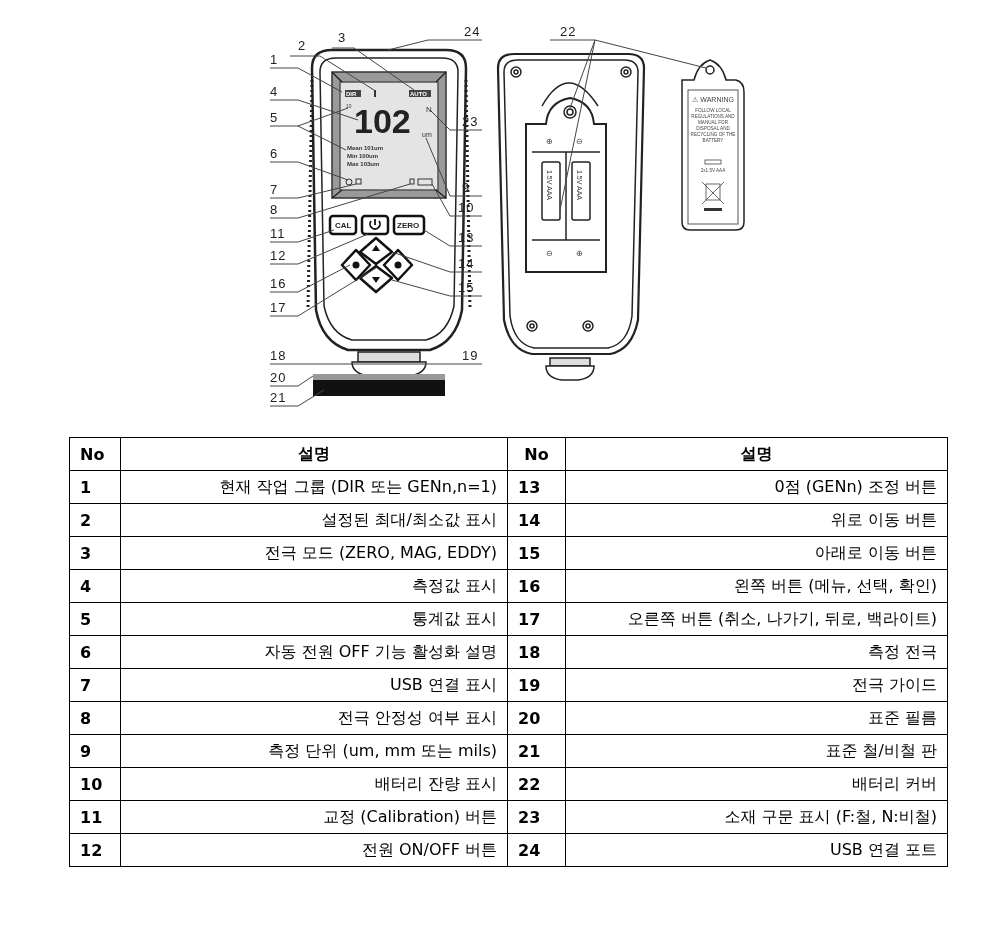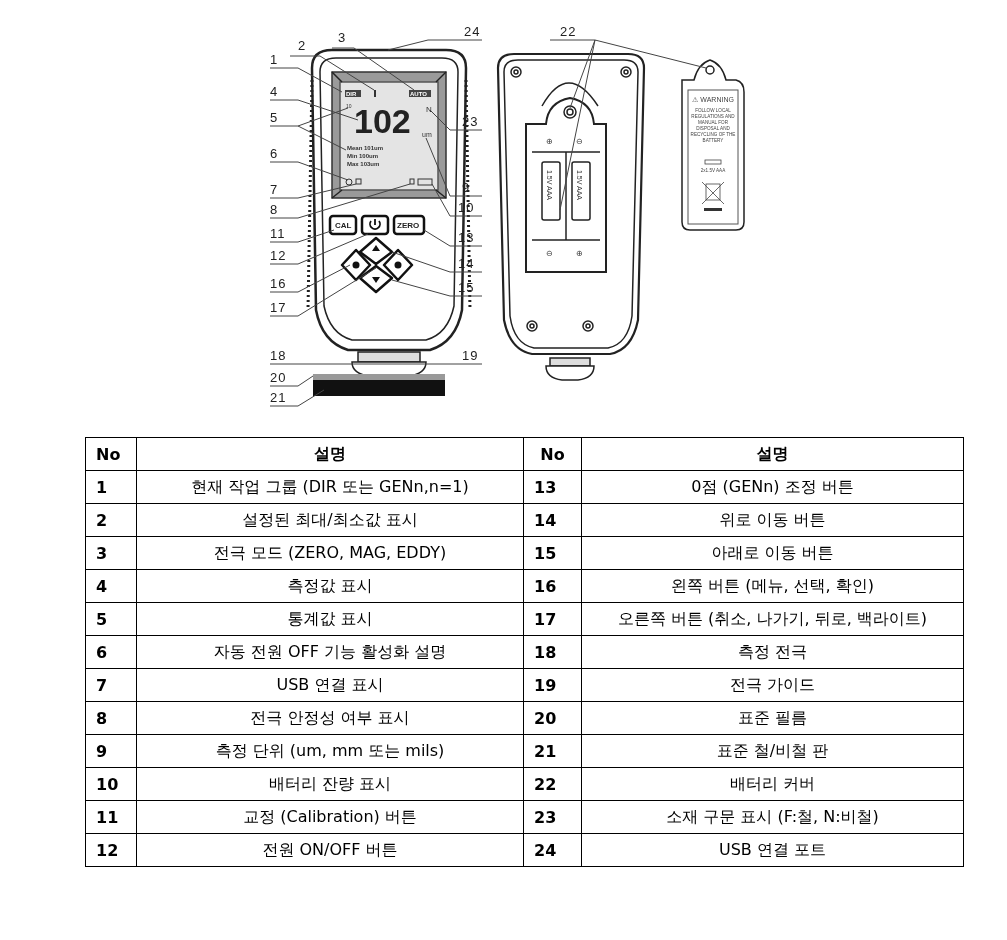--- a/index.html
+++ b/index.html
@@ -1,23 +1,23 @@
 <!DOCTYPE html>
 <html><head>
 <meta charset="utf-8">
 <style>
   html, body { margin:0; padding:0; background:#ffffff; }
   body { width:1007px; height:940px; position:relative; overflow:hidden; font-family:"DejaVu Sans","Liberation Sans",sans-serif; color:#000; }
   .figure { position:absolute; left:250px; top:20px; width:520px; height:410px; }
   .callout { position:absolute; font-family:"Liberation Sans","DejaVu Sans",sans-serif; font-size:13px; color:#222; letter-spacing:1px; }
-  table.parts { position:absolute; left:85px; top:437px; width:878px; border-collapse:collapse; table-layout:fixed; }
+  table.parts { position:absolute; left:69px; top:437px; width:878px; border-collapse:collapse; table-layout:fixed; }
   table.parts td, table.parts th { border:1.5px solid #000; height:32px; padding:0 10px; font-size:16px; }
   table.parts th { font-weight:bold; text-align:center; }
   table.parts th.no, table.parts td.no { font-weight:bold; text-align:left; }
-  table.parts td.desc { text-align:center; }
+  table.parts td.desc { text-align:right; }
 </style>
 </head>
 <body>
 
 <div class="figure">
   <svg width="520" height="410" viewBox="0 0 520 410" style="position:absolute;left:0;top:0;">
 
     <g stroke="#222" fill="none" stroke-width="1.5">
       <path d="M62,48 Q62,30 82,30 L196,30 Q216,30 216,48 L212,290 Q206,322 180,330 L98,330 Q72,322 66,290 Z" stroke-width="2.5"></path>
       <path d="M70,52 Q70,38 86,38 L192,38 Q208,38 208,52 L204,286 Q198,314 176,320 L102,320 Q80,314 74,286 Z"></path>

